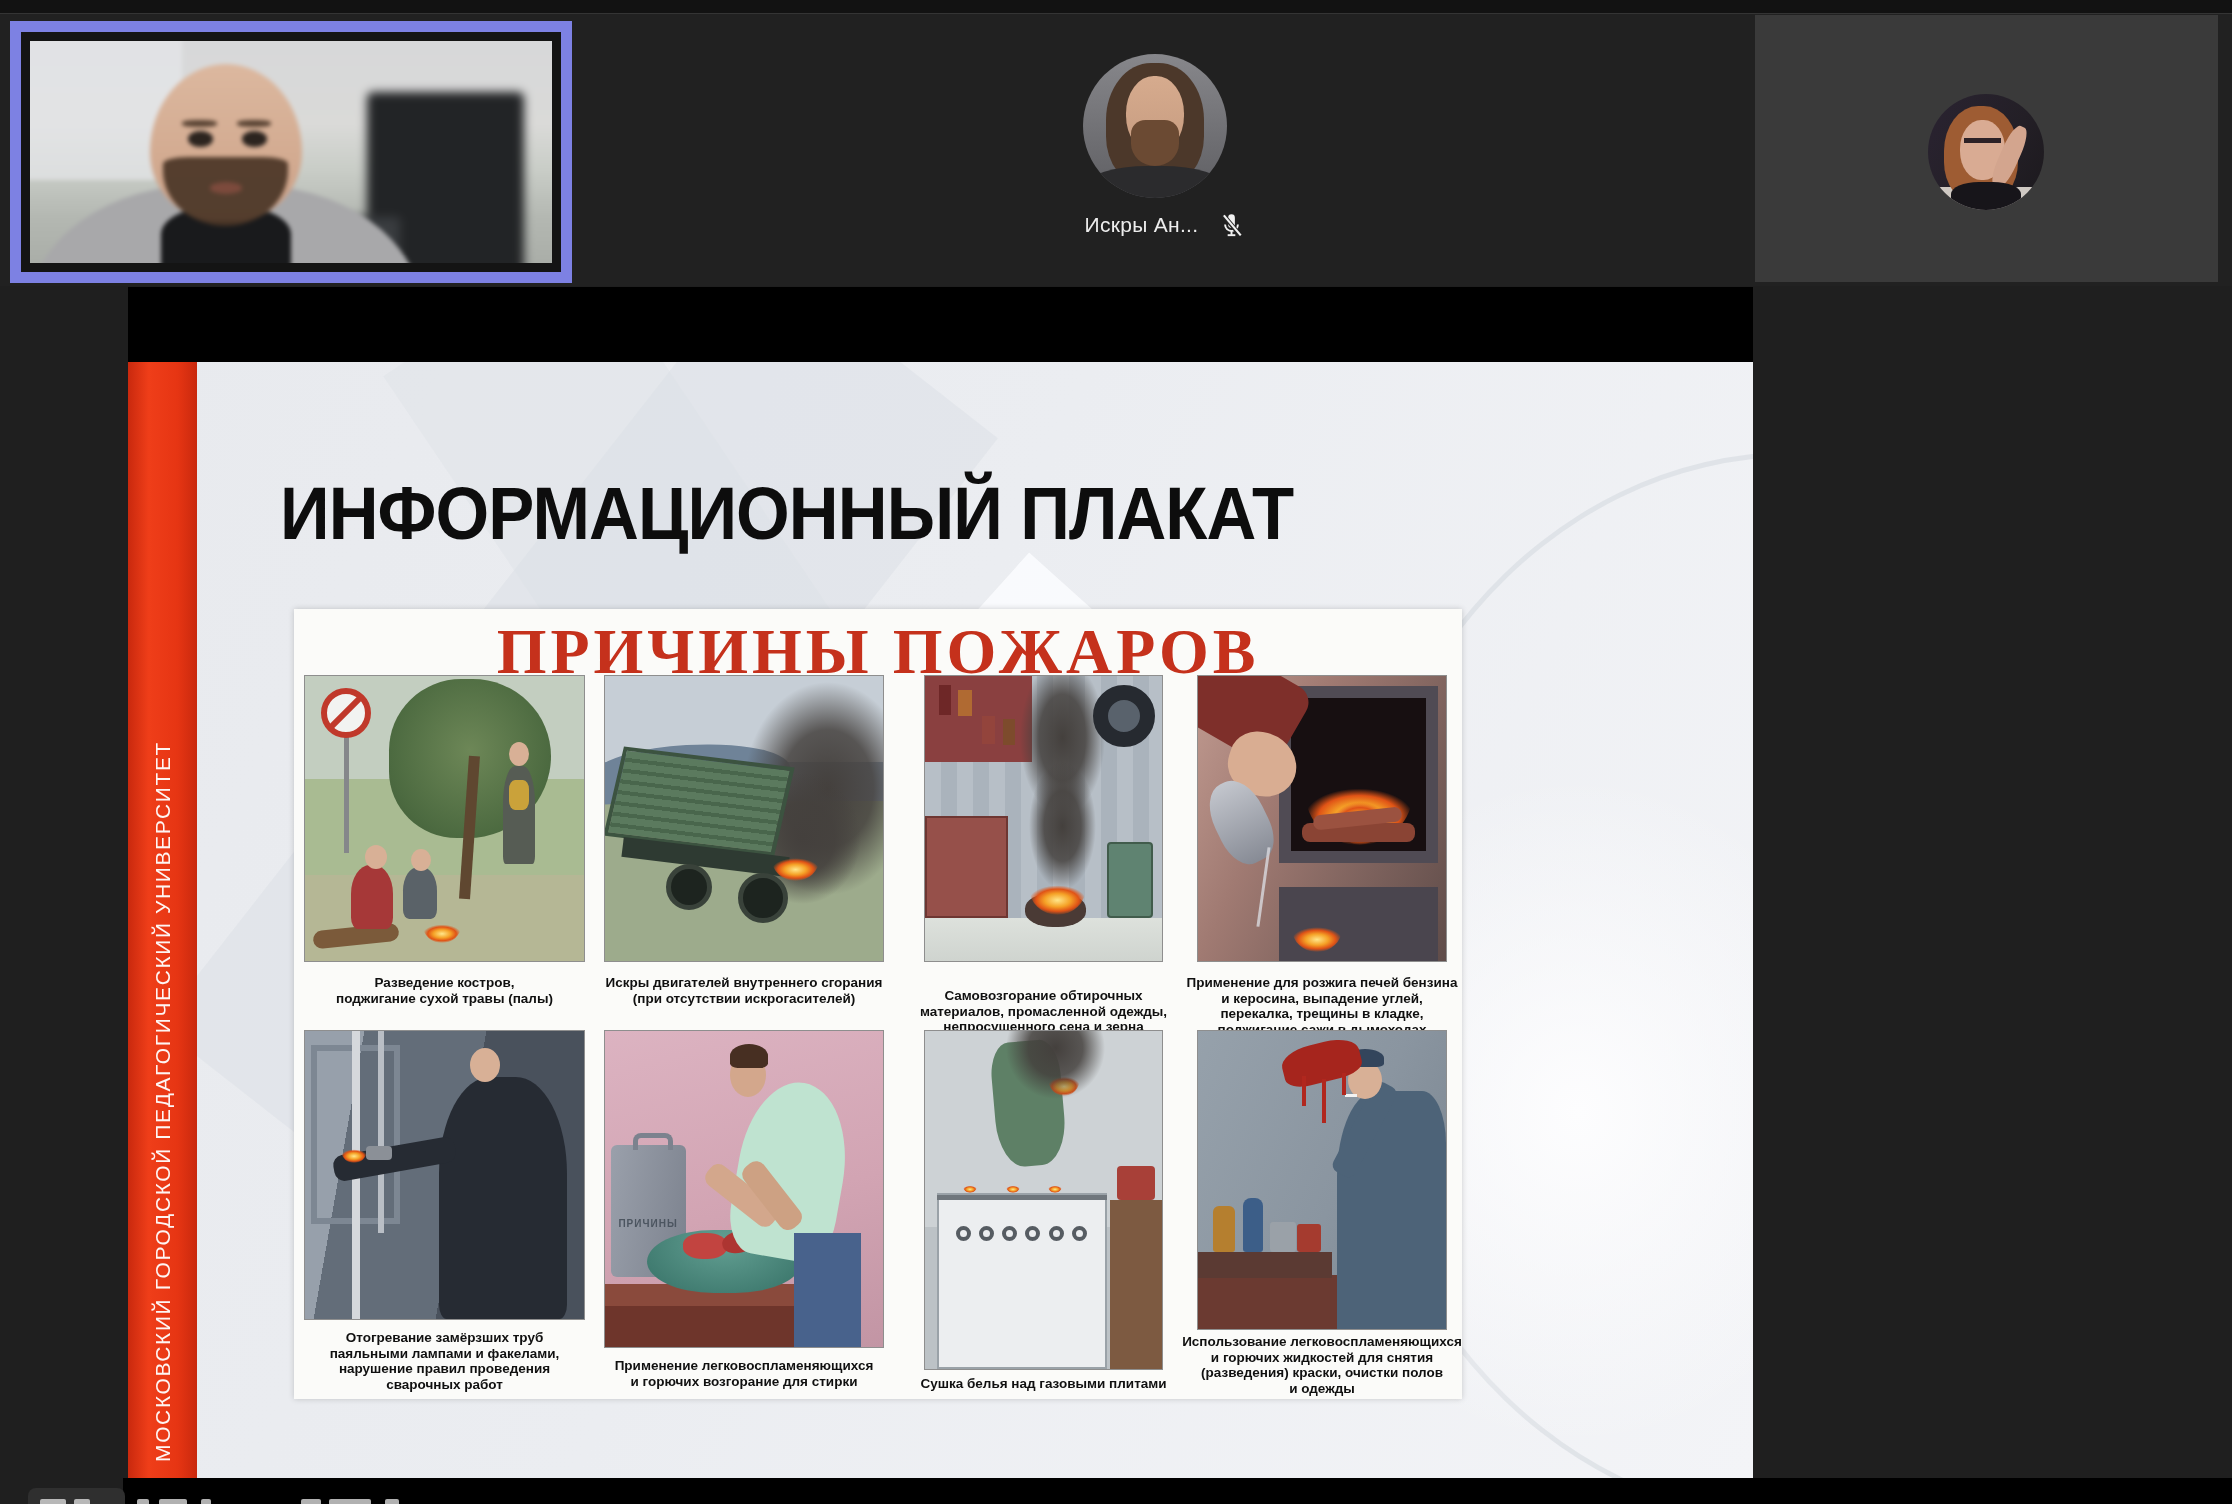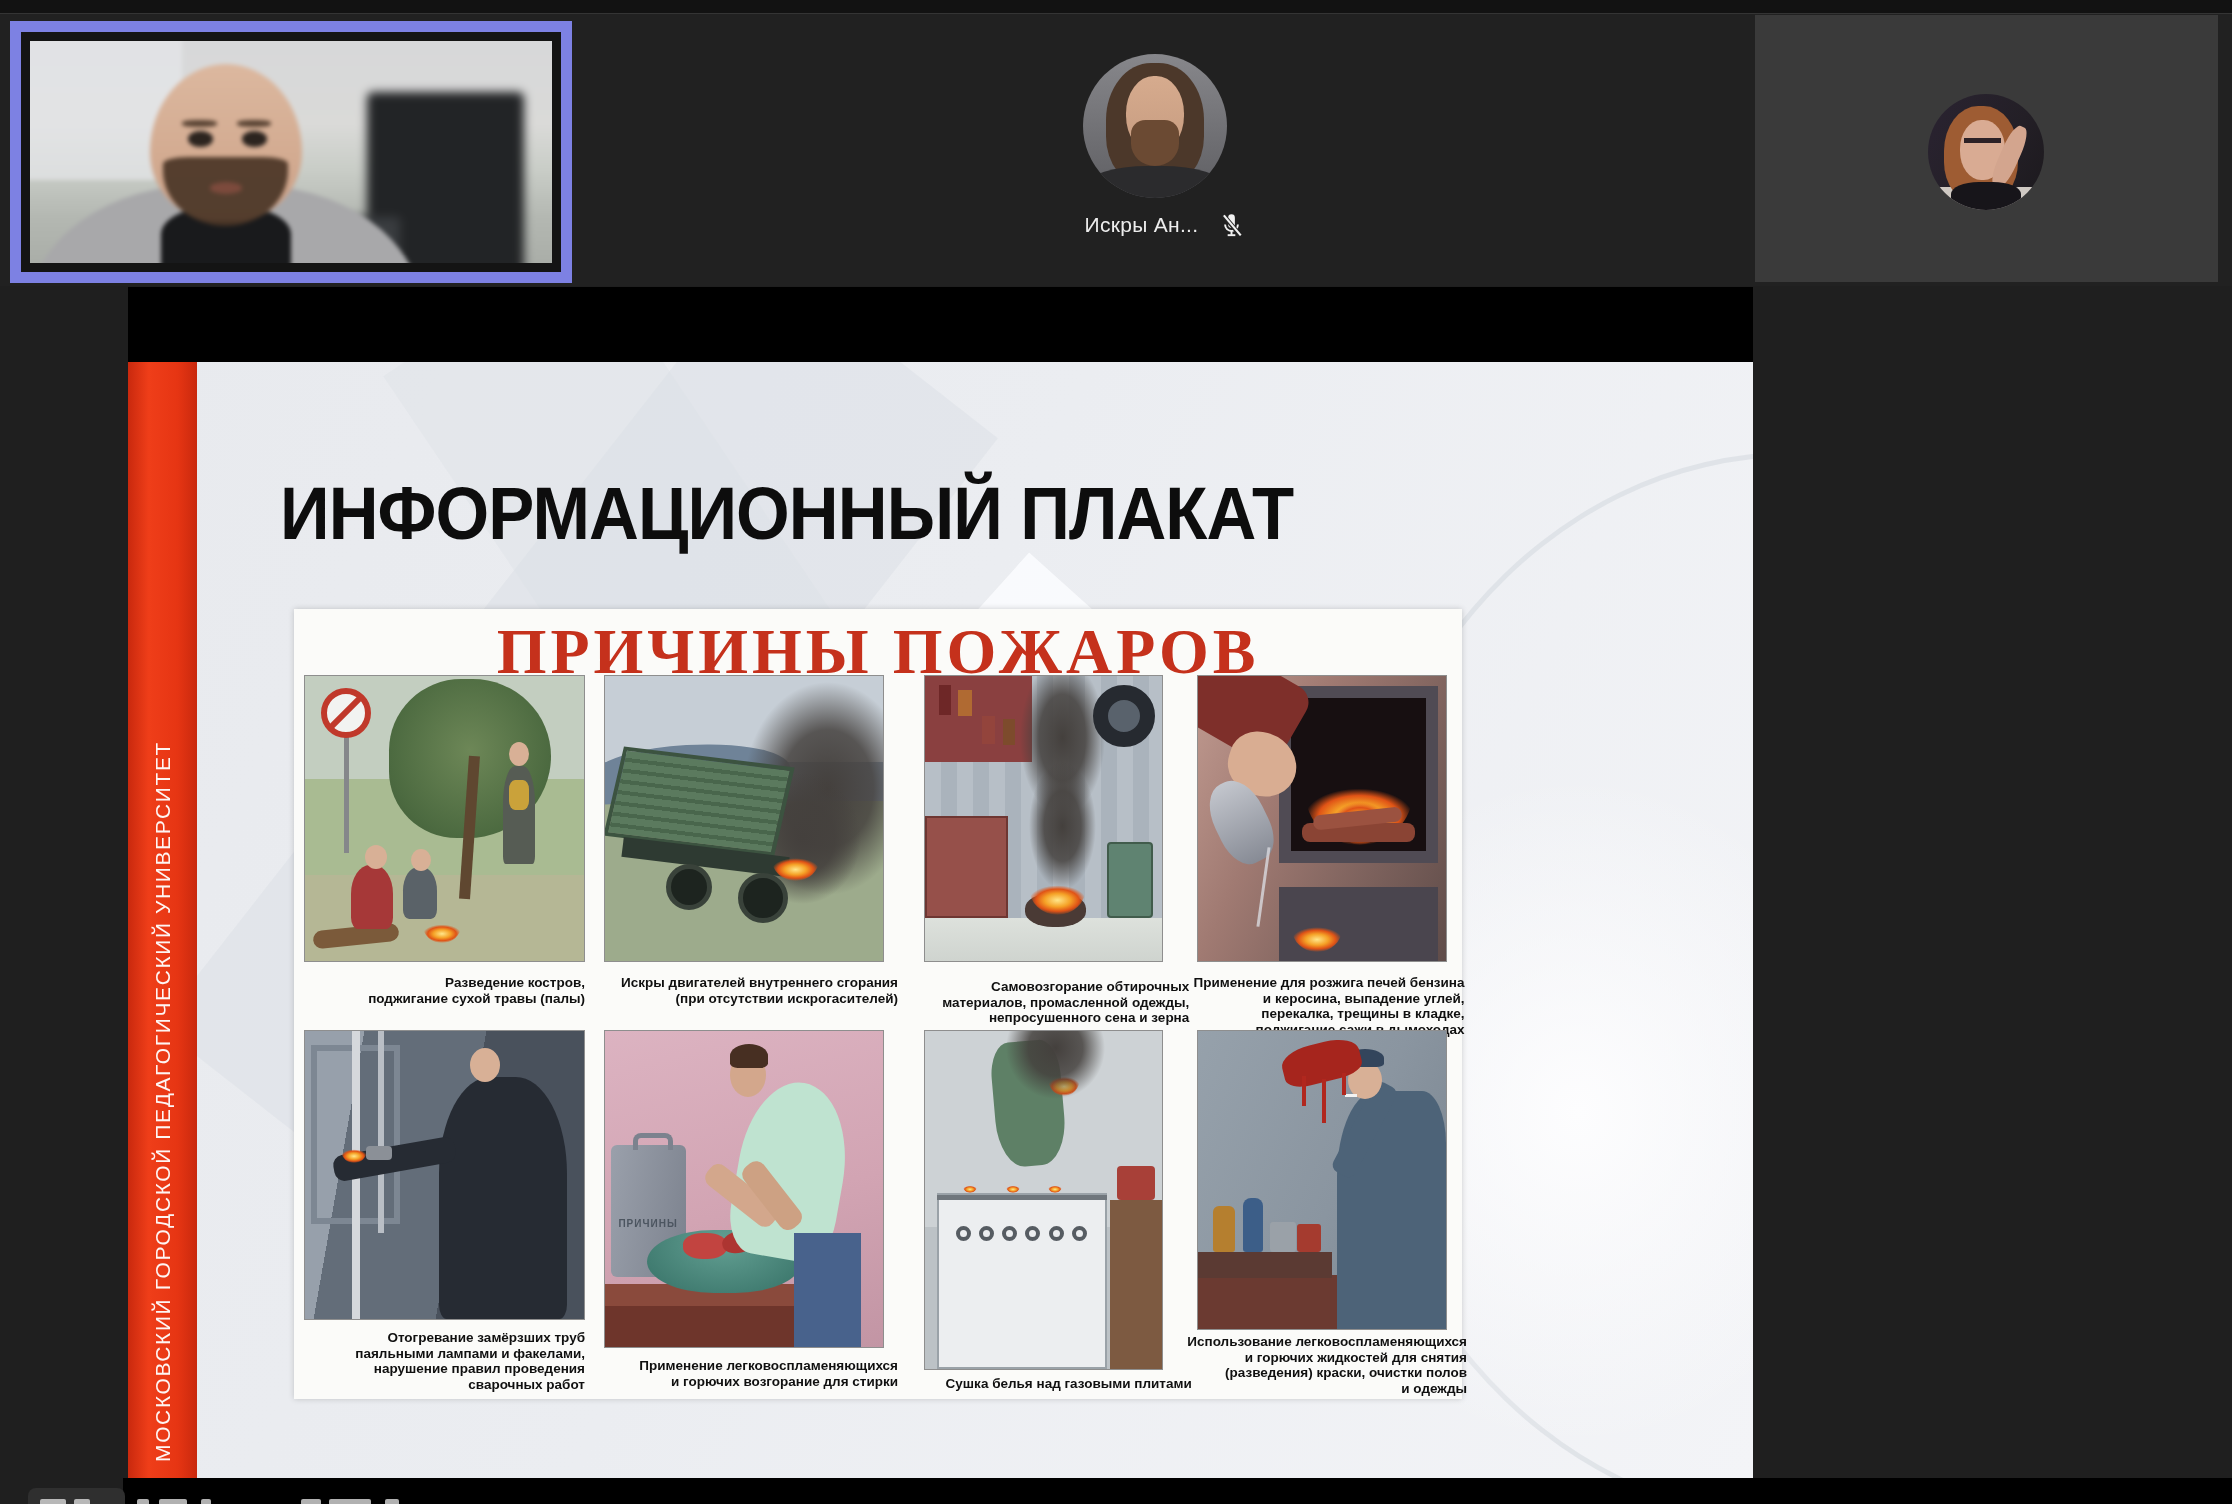--- a/index.html
+++ b/index.html
@@ -68,24 +68,24 @@
 
   .slidetitle{left:152px;top:108px;font-size:75px;font-weight:bold;color:#0d0d0d;letter-spacing:-1px;
               transform:scaleX(.92);transform-origin:left top;white-space:nowrap;}
 
   
   .poster{left:166px;top:247px;width:1168px;height:790px;background:#fbfbf9;box-shadow:0 0 6px rgba(0,0,0,.18);}
   .ptitle{left:0;top:6px;width:100%;text-align:center;font-family:"Liberation Serif",serif;font-weight:bold;
           font-size:64px;color:#c5311c;letter-spacing:4px;white-space:nowrap;}
   .panel{position:absolute;}
   .illo{position:absolute;left:0;top:0;width:100%;overflow:hidden;border:1px solid #8e8e8e;box-sizing:border-box;background:#cfd5d9;}
-  .cap{position:absolute;text-align:right;font-weight:bold;font-size:13.5px;line-height:1.15;color:#101010;white-space:pre-line;}
+  .cap{position:absolute;text-align:center;font-weight:bold;font-size:13.5px;line-height:1.15;color:#101010;white-space:pre-line;}
   .p1{left:10px;top:66px;width:281px;}  .p1 .illo{height:287px;} .p1 .cap{top:300px;width:100%;left:0;}
   .p2{left:310px;top:66px;width:280px;} .p2 .illo{height:287px;} .p2 .cap{top:300px;width:110%;left:-5%;}
-  .p3{left:630px;top:66px;width:239px;} .p3 .illo{height:287px;} .p3 .cap{top:304px;width:122%;left:-11%;}
+  .p3{left:630px;top:66px;width:239px;} .p3 .illo{height:287px;} .p3 .cap{top:313px;width:122%;left:-11%;}
   .p4{left:903px;top:66px;width:250px;} .p4 .illo{height:287px;} .p4 .cap{top:300px;width:114%;left:-7%;}
   .p5{left:10px;top:421px;width:281px;} .p5 .illo{height:290px;} .p5 .cap{top:300px;width:100%;left:0;}
   .p6{left:310px;top:421px;width:280px;} .p6 .illo{height:318px;} .p6 .cap{top:328px;width:110%;left:-5%;}
   .p7{left:630px;top:421px;width:239px;} .p7 .illo{height:340px;} .p7 .cap{top:346px;width:124%;left:-12%;}
   .p8{left:903px;top:421px;width:250px;} .p8 .illo{height:300px;} .p8 .cap{top:304px;width:116%;left:-8%;}
   .fl{position:absolute;border-radius:50% 50% 50% 50%/62% 62% 38% 38%;
       background:radial-gradient(closest-side at 50% 80%,#ffe68a 0%,#f5a227 45%,#e05316 75%,rgba(224,83,22,0) 100%);}
   .smoke{position:absolute;border-radius:50%;background:radial-gradient(closest-side,#44403d 0%,rgba(68,64,61,.85) 55%,rgba(68,64,61,0) 100%);}
   .skin{background:#d8b096;border-radius:50%;}
 

